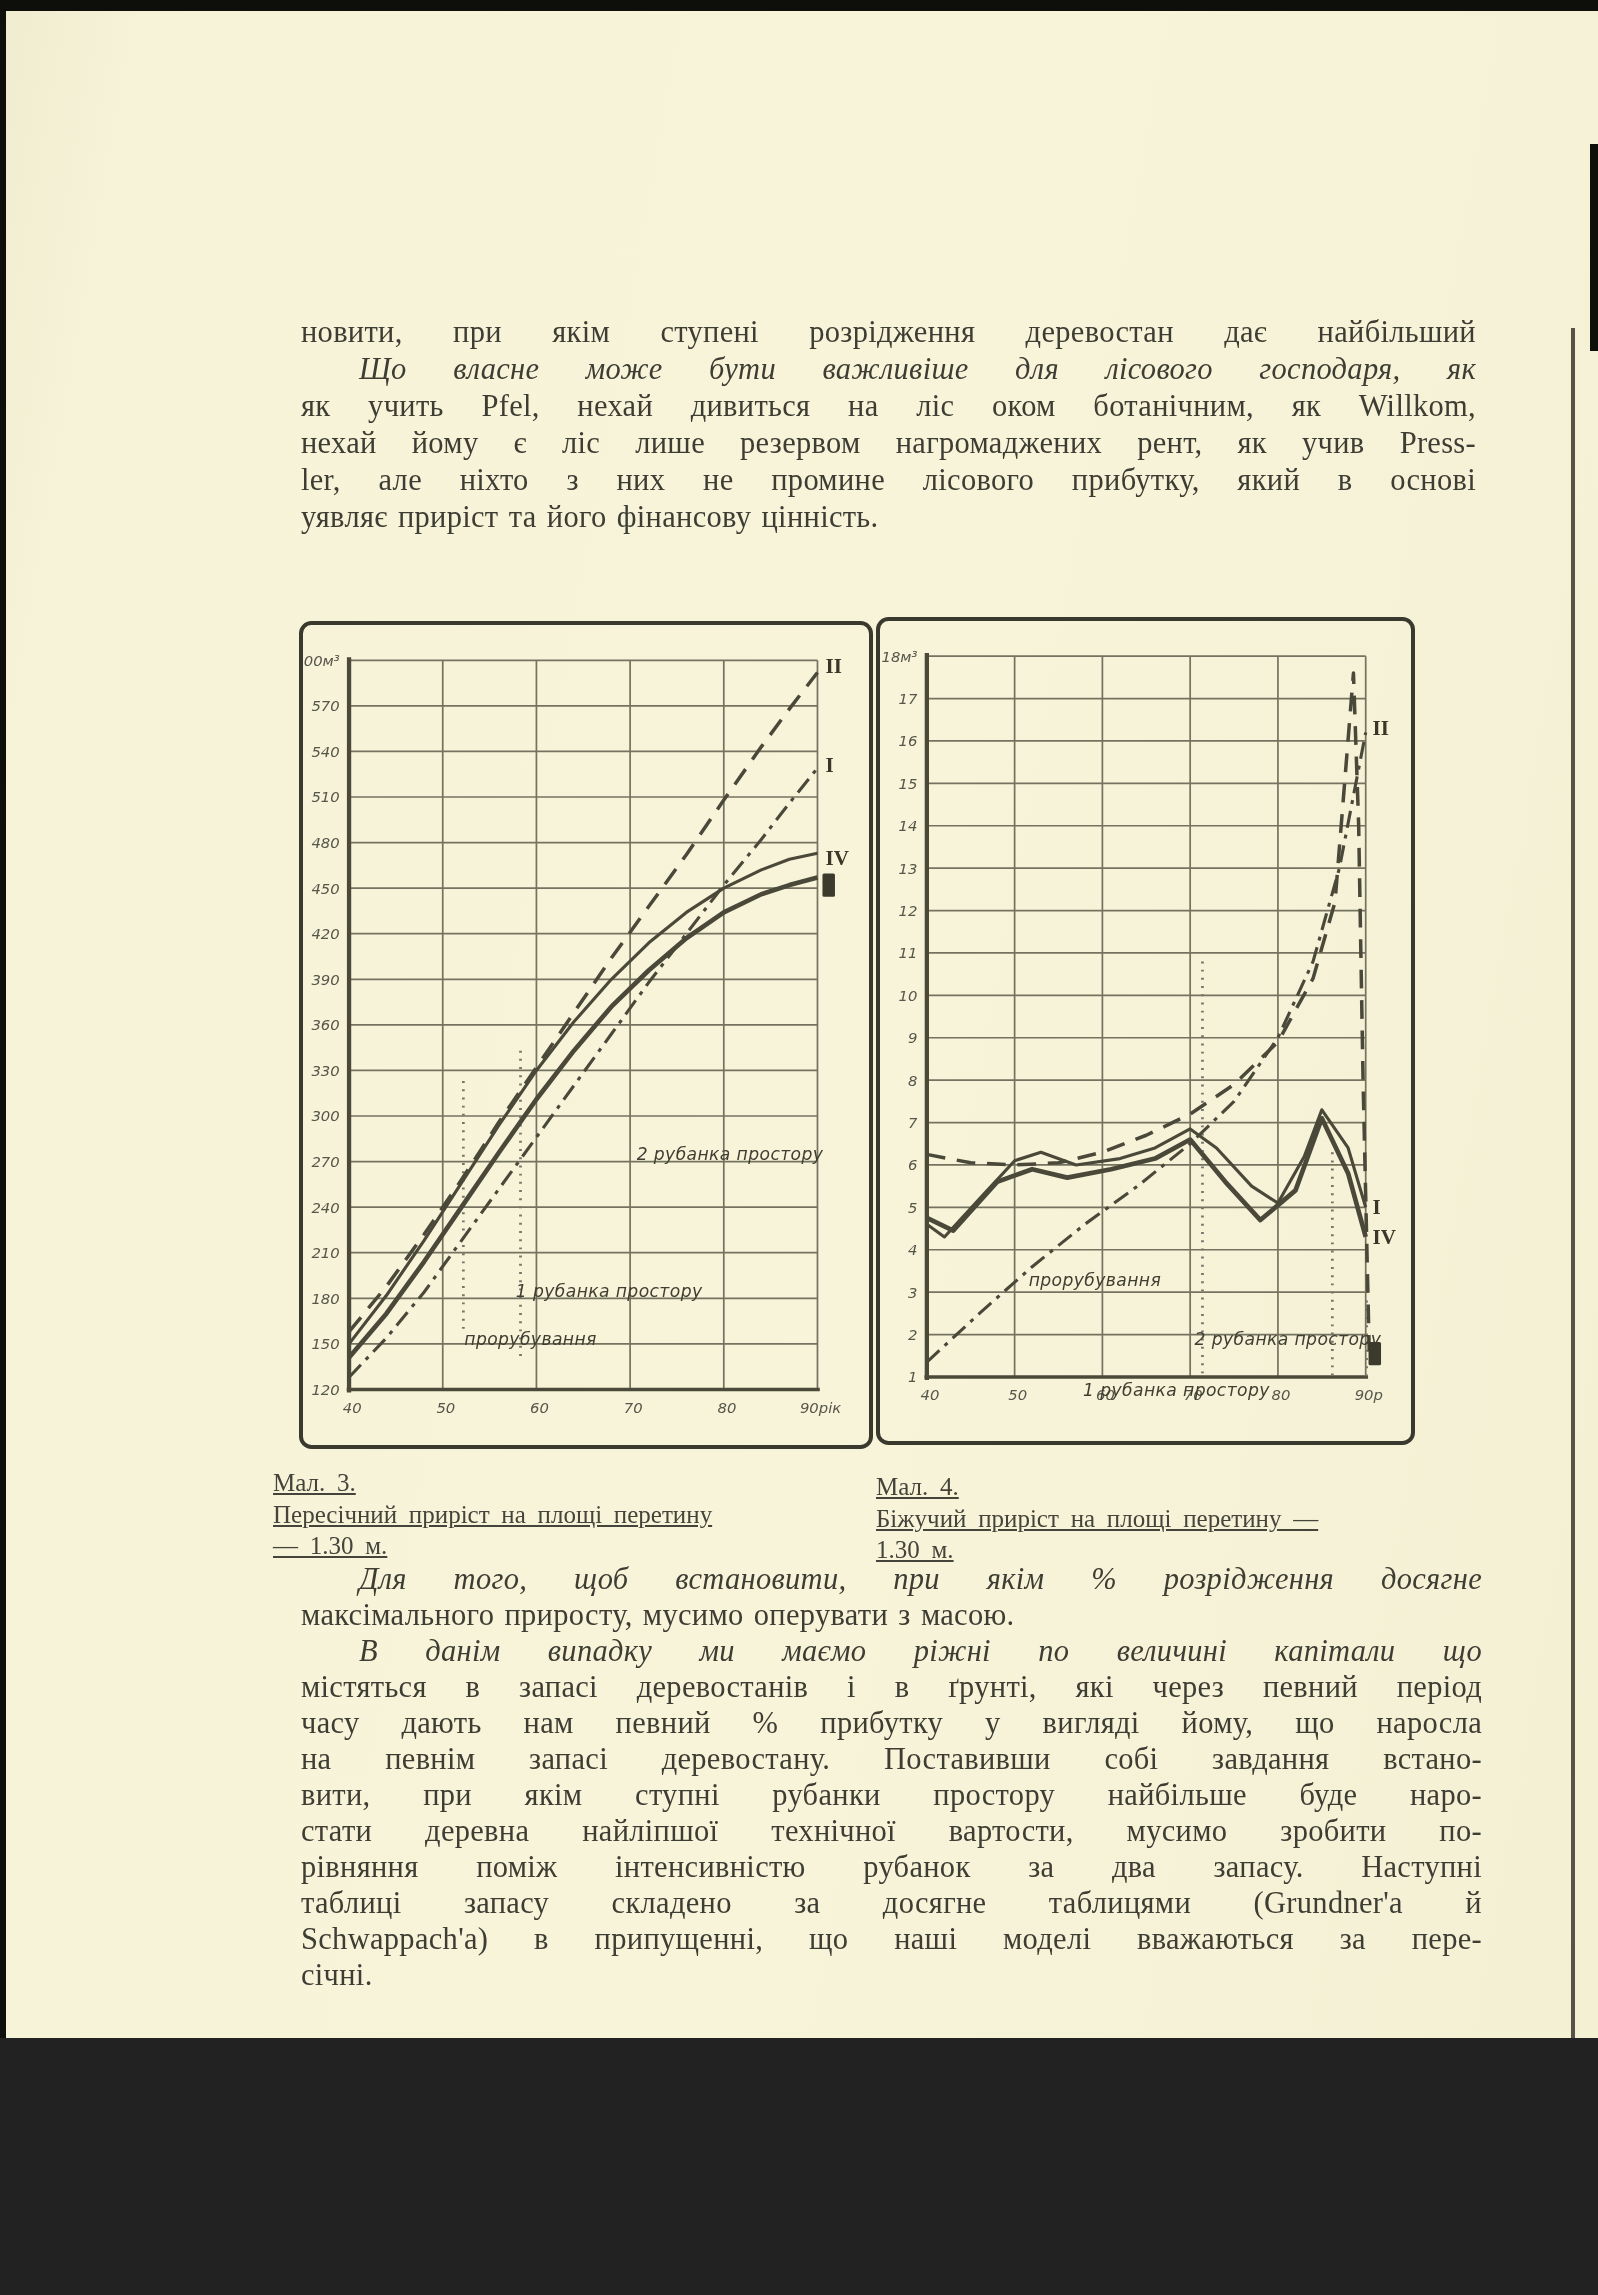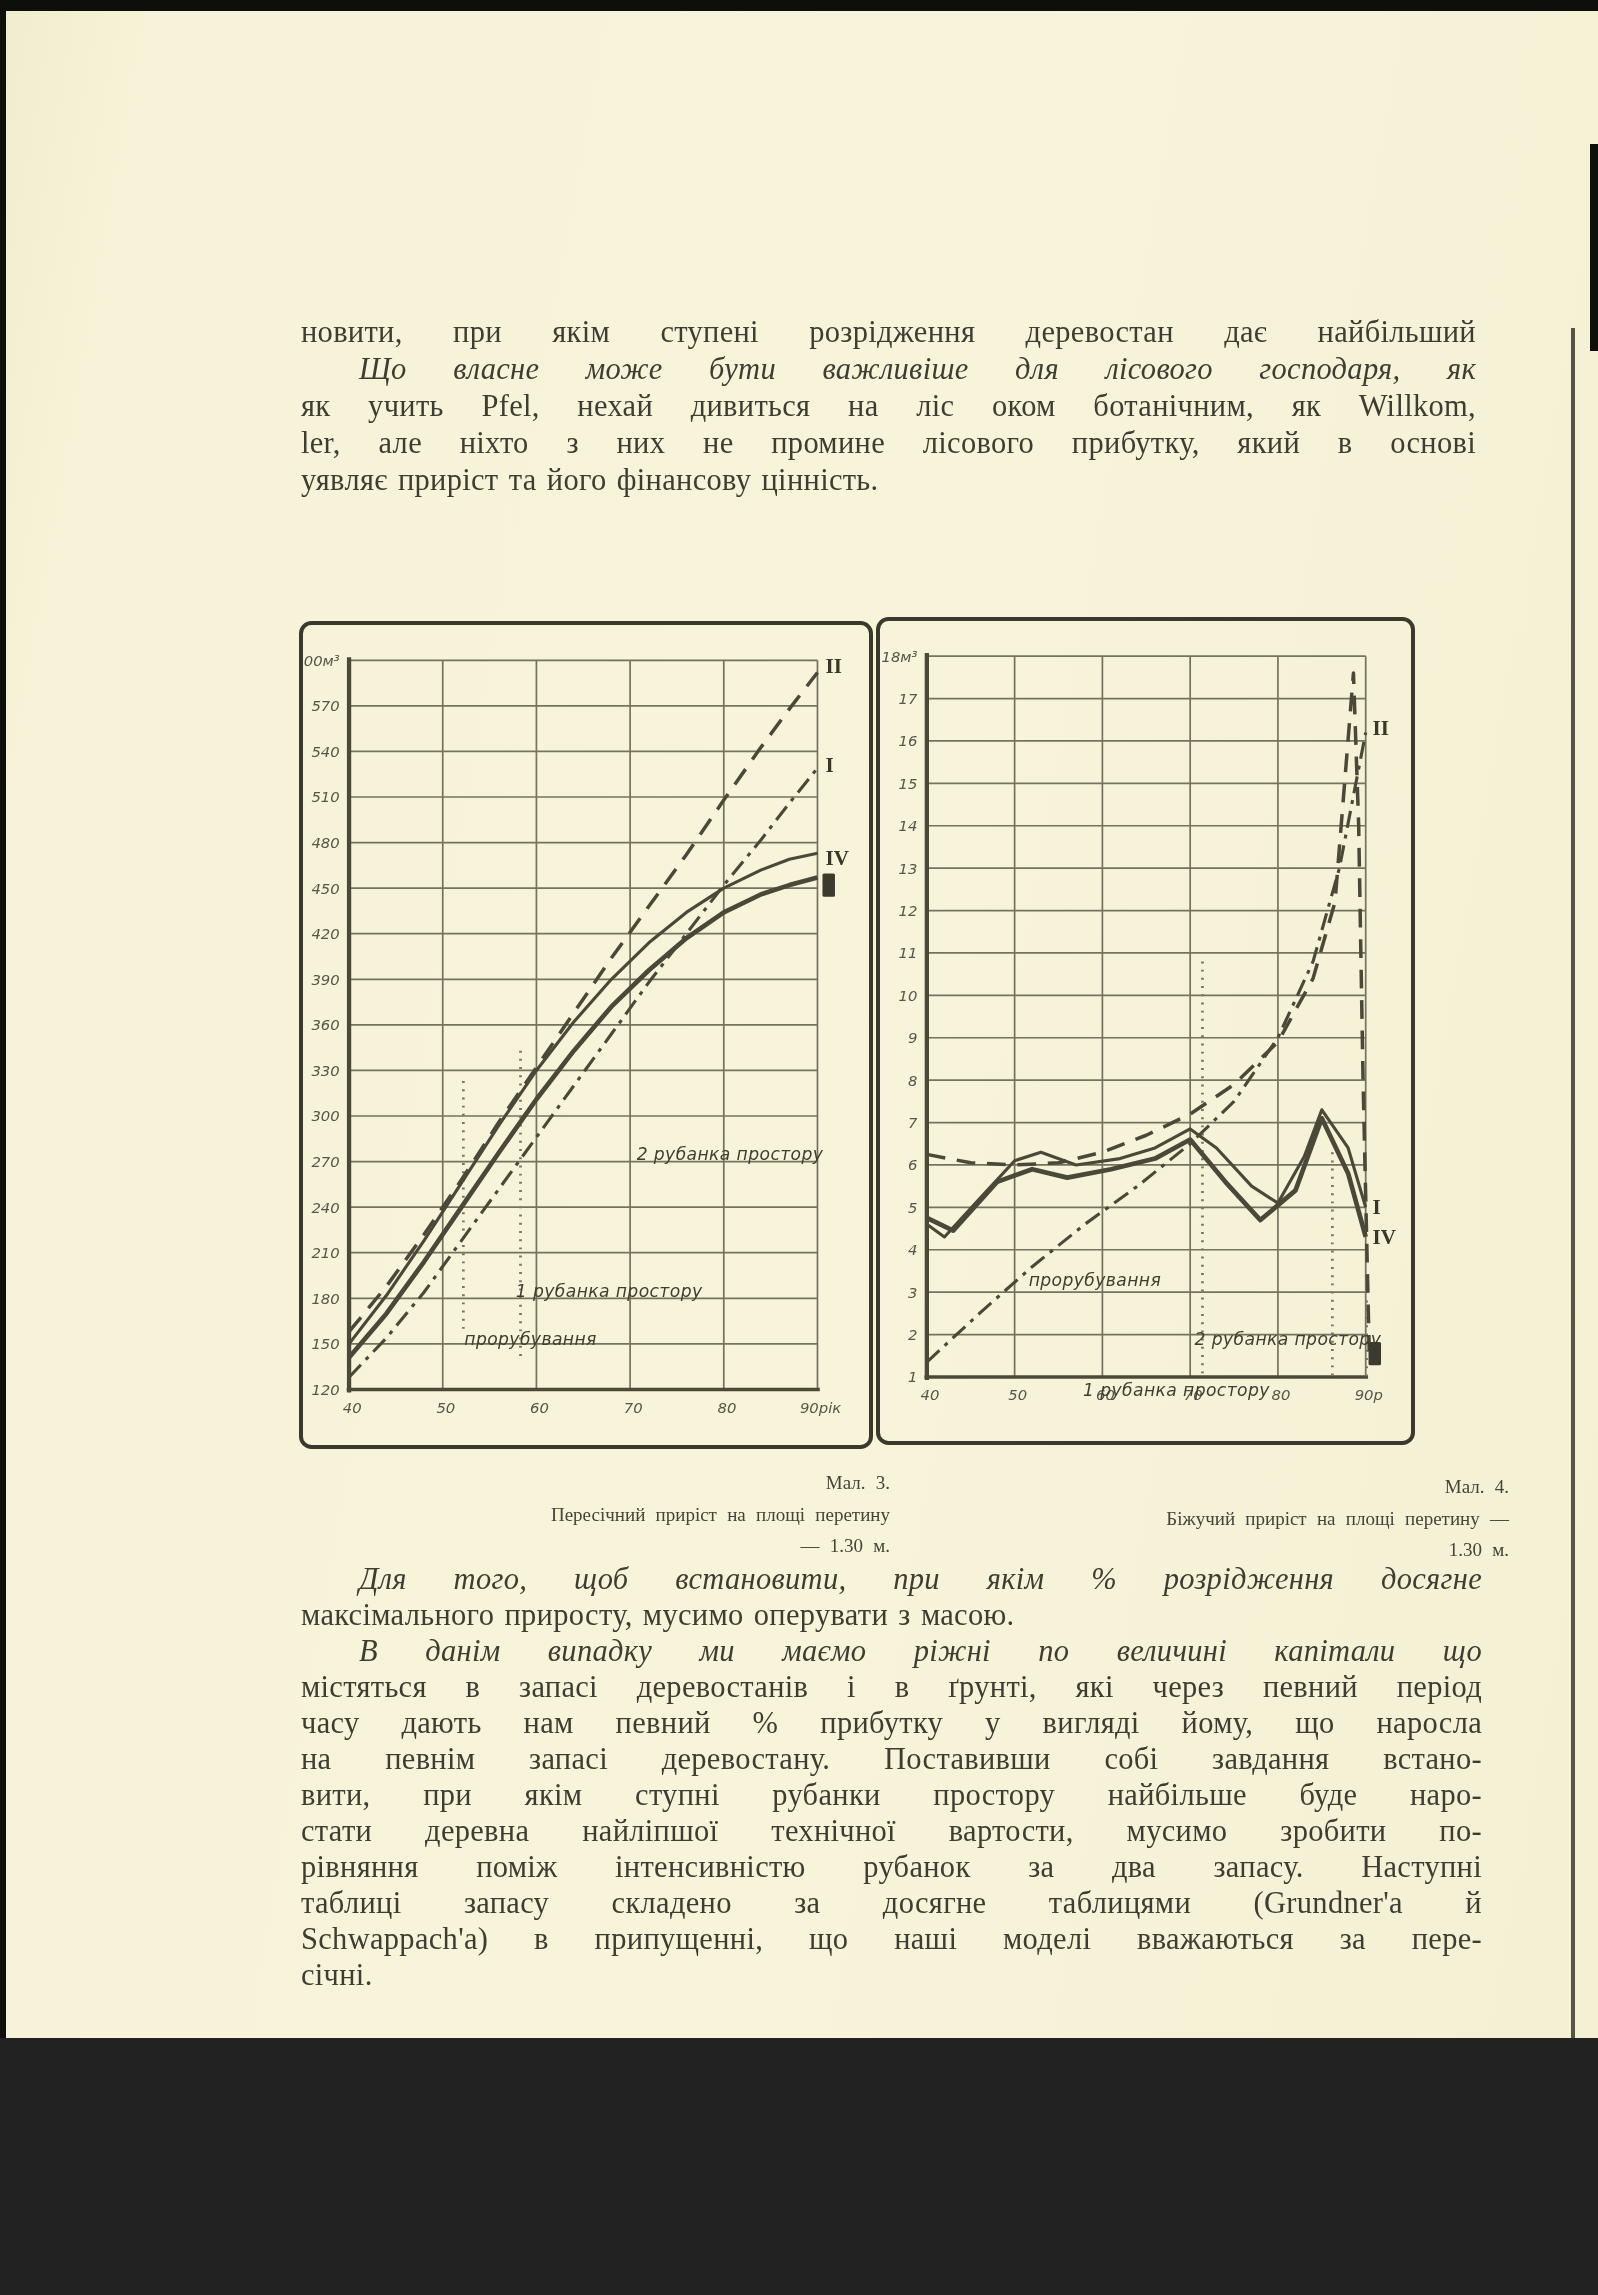--- a/index.html
+++ b/index.html
@@ -7,21 +7,21 @@
         background:linear-gradient(100deg,#efecd0 0%,#f6f3d8 8%,#f7f4da 55%,#f3f0d4 100%);
         font-family:"Liberation Serif",serif;color:#3c3b31;}
   .edge{position:absolute;background:#0e0e0a;}
   .bodytext{position:absolute;font-size:30.5px;letter-spacing:0.3px;word-spacing:2.3px;color:#3e3d33;}
   .line{height:37px;line-height:37px;overflow:visible;}
   .just{text-align:justify;text-align-last:justify;}
   .plain{text-align:left;}
   .ind{text-indent:58px;font-style:italic;}
   .lower .line{height:36px;line-height:36px;}
   .figure{position:absolute;border:4.7px solid #3a392e;border-radius:12.5px;box-sizing:content-box;}
-  .caption{position:absolute;text-align:right;font-size:19px;line-height:31px;word-spacing:5.5px;color:#45443a;}
+  .caption{position:absolute;text-align:left;font-size:25px;line-height:31px;word-spacing:5.5px;color:#45443a;text-decoration:underline;}
   .caption .cap-title{margin-bottom:0.8px;}
   .pagenum{position:absolute;font-size:33px;color:#3a392f;letter-spacing:0.8px;}
   svg text.tick{font:italic 19px "DejaVu Sans",sans-serif;fill:#57564a;}
   svg text.hand{font:italic 22px "DejaVu Sans",sans-serif;fill:#3f3e31;letter-spacing:.5px;}
   svg text.marker{font:bold 27px "Liberation Serif",serif;fill:#393828;}
 </style>
 </head>
 <body>
 
 <div id="page">
@@ -30,20 +30,21 @@
   <div class="edge" style="left:0;top:0;width:6.2px;height:2295px;"></div>
   <div class="edge" style="left:1590px;top:144px;width:8.6px;height:207px;"></div>
   <div class="edge" style="left:1571px;top:328px;width:3.9px;height:1937px;background:#3a382c;opacity:.85;"></div>
   <div class="edge" style="left:258px;top:2264px;width:1341px;height:31px;"></div>
   <div class="edge" style="left:0;top:2289px;width:1599px;height:6.2px;"></div>
 
   <div class="bodytext" style="left:301px;top:314px;width:1175px;">
     <div class="line just">новити, при якім ступені розрідження деревостан дає найбільший</div>
     <div class="line just ind">Що власне може бути важливіше для лісового господаря, як</div>
     <div class="line just">як учить Pfel, нехай дивиться на ліс оком ботанічним, як Willkom,</div>
+    <div class="line just">нехай йому є ліс лише резервом нагромаджених рент, як учив Press-</div>
     <div class="line just">ler, але ніхто з них не промине лісового прибутку, який в основі</div>
     <div class="line plain">уявляє приріст та його фінансову цінність.</div>
   </div>
 
   <div class="figure" style="left:299px;top:621px;width:566px;height:820px;">
     <div><svg width="566" height="820" viewBox="0 0 725 1050">
           <line x1="59" y1="45" x2="659" y2="45" stroke="#75735f" stroke-width="2.2"></line>
           <text x="47" y="52" text-anchor="end" class="tick">600м³</text>
           <line x1="59" y1="103.375" x2="659" y2="103.375" stroke="#75735f" stroke-width="2.2"></line>
           <text x="47" y="110.375" text-anchor="end" class="tick">570</text>

